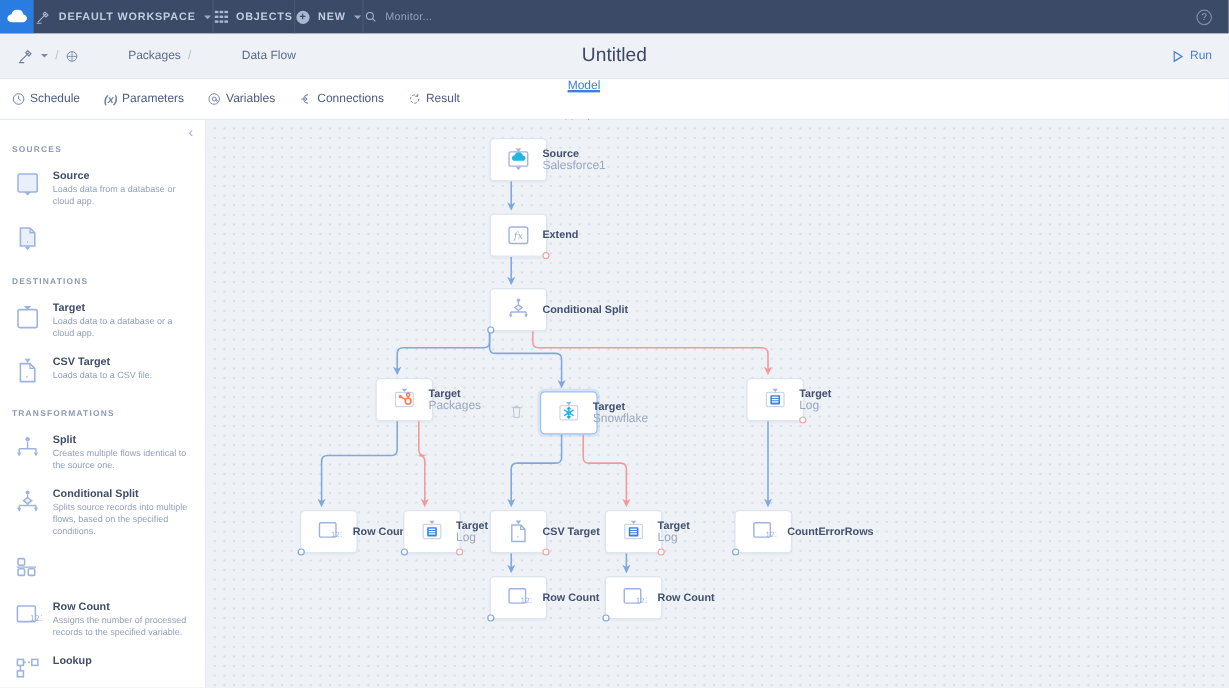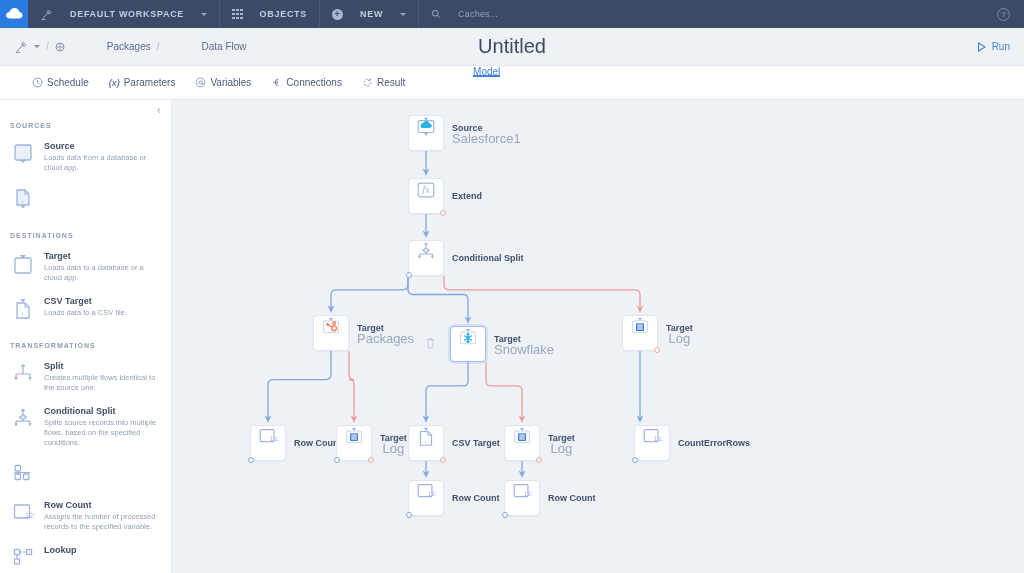--- a/index.html
+++ b/index.html
@@ -12,21 +12,21 @@
 
   
   #topnav {
     height: 28px; background: #3b4a66; display: flex; align-items: stretch;
     color: #c3cde0; font-size: 9px;
   }
   .tn-logo {
     width: 28px; background: #2a7ce0; display: flex; align-items: center; justify-content: center;
   }
   .tn-item {
-    display: flex; align-items: center; gap: 17px; padding: 0 12px;
+    display: flex; align-items: center; gap: 7px; padding: 0 1px;
     border-right: 1px solid #4a5874; letter-spacing: .6px; white-space: nowrap;
   }
   .tn-item.noborder { border-right: none; }
   .tn-label { font-size: 9px; font-weight: 600; letter-spacing: .7px; }
   .tn-label.reg { font-weight: 400; letter-spacing: .2px; color: #93a1bd; }
   .tn-right { margin-left: auto; display: flex; align-items: center; padding-right: 14px; }
   .help-circle {
     width: 13px; height: 13px; border-radius: 50%; border: 1px solid #7d8cab;
     display: flex; align-items: center; justify-content: center;
     font-size: 8px; color: #9aa8c4;
@@ -45,21 +45,21 @@
     height: 38px; background: #eef1f6; display: flex; align-items: center;
     border-bottom: 1px solid #e2e7ef; position: relative;
   }
   .cb-left { display: flex; align-items: center; gap: 6px; padding-left: 14px; font-size: 10px; color: #5b6b8c; }
   .cb-sep { color: #b6c0d4; }
   .cb-link { color: #5b6b8c; padding-left: 36px; }
   .cb-caret { width: 0; height: 0; border-left: 3px solid transparent; border-right: 3px solid transparent;
               border-top: 3.5px solid #7f8ca8; }
   .cb-title {
     position: absolute; left: 0; right: 0; text-align: center;
-    font-size: 20px; color: #3d4a63; font-weight: 400; pointer-events: none;
+    font-size: 16px; color: #3d4a63; font-weight: 400; pointer-events: none;
   }
   .cb-run {
     margin-left: auto; padding-right: 14px; display: flex; align-items: center; gap: 5px;
     font-size: 10px; color: #4a7fd4;
   }
   .play-out {
     width: 9px; height: 10px; position: relative;
   }
   .play-out:before {
     content: ""; position: absolute; left: 0; top: 0;
@@ -72,21 +72,21 @@
 
   
   #toolbar {
     height: 34px; background: #fff; display: flex; align-items: center;
     border-bottom: 1px solid #e4e9f0; position: relative;
   }
   .tb-item {
     display: flex; align-items: center; gap: 4px; font-size: 10px; color: #4c5c7d;
     padding: 0 10px; white-space: nowrap;
   }
-  .tb-item:first-child { padding-left: 32px; }
+  .tb-item:first-child { padding-left: 10px; }
   .tb-ico { color: #6b82ac; font-size: 10px; display:flex; align-items:center; }
   .tabs { position: absolute; left: 470px; display: flex; align-items: center; gap: 22px; height: 34px; flex-direction: column; }
   .tab { font-size: 10px; color: #7b8aa6; height: 34px; display: flex; align-items: center; position: relative; }
   .tab.active { color: #3f7ede; }
   .tab.active:after {
     content: ""; position: absolute; bottom: 0; left: 0; right: 0; height: 2px; background: #3f7ede;
   }
 
   
   #body { display: flex; height: calc(573px - 28px - 38px - 34px); }
@@ -120,30 +120,30 @@
     background-color: #eef1f6;
     background-image: radial-gradient(#d6deea 0.7px, transparent 0.7px);
     background-size: 8px 8px;
     background-position: 3px 3px;
   }
   #canvas-inner { position: absolute; inset: 0; }
   svg.wires { position: absolute; left: 0; top: 0; width: 100%; height: 100%; pointer-events: none; }
 
   .node { position: absolute; }
   .nbox {
-    width: 36px; height: 36px; background: #fff; border: 1px solid #dfe5ee; border-radius: 4px;
-    display: flex; align-items: flex-start; justify-content: center; position: relative;
+    width: 48px; height: 36px; background: #fff; border: 1px solid #dfe5ee; border-radius: 4px;
+    display: flex; align-items: center; justify-content: center; position: relative;
     box-shadow: 0 1px 1px rgba(90,110,150,.05);
   }
   .nbox.sel { border-color: #9cc0ef; box-shadow: 0 0 0 2px rgba(110,160,230,.18); }
   .nlabels {
     position: absolute; left: 44px; top: 50%; transform: translateY(-50%); white-space: nowrap;
   }
   .nname { font-size: 9px; font-weight: 700; color: #41506c; line-height: 11px; }
-  .nsub { font-size: 13px; color: #9aa7bd; line-height: 10px; text-align: center; }
+  .nsub { font-size: 10px; color: #9aa7bd; line-height: 10px; }
   .port {
     position: absolute; width: 6px; height: 6px; border-radius: 50%;
     background: #fff; border: 1px solid #7fa8e0;
   }
   .port.err { border-color: #f0a3a3; }
   .port.bl { left: -3px; bottom: -3px; }
   .port.br { right: -3px; bottom: -3px; }
   .trash {
     position: absolute; left: -26px; top: 10px; font-size: 11px; color: #b9c3d4;
   }
@@ -187,21 +187,21 @@
     <span class="plus-circle">+</span>
     <span class="tn-label">NEW</span>
     <span class="caret"></span>
   </div>
 
   <div class="tn-item noborder">
     <svg width="10" height="10" viewBox="0 0 16 16">
       <circle cx="6.8" cy="6.8" r="4.6" stroke="#aab7d0" stroke-width="1.4" fill="none"></circle>
       <path d="M10.3 10.3L14 14" stroke="#aab7d0" stroke-width="1.4"></path>
     </svg>
-    <span class="tn-label reg">Caches...</span>
+    <span class="tn-label reg">Monitor...</span>
   </div>
 
   <div class="tn-right">
     <span class="help-circle">?</span>
   </div>
 </div>
 
 <div id="crumbbar">
   <div class="cb-left">
     <svg width="14" height="14" viewBox="0 0 16 16">
@@ -583,21 +583,21 @@
                   <rect x="9" y="13.5" width="6" height="1.2" fill="#fff"></rect>
                   <path d="M9.5 2.2h5L12 5.2z" fill="#9db4de"></path>
                 </svg></span>
               <span class="port br err"></span>
             </div>
             <div class="nlabels">
               <div class="nname">Target</div>
               <div class="nsub">Log</div>
             </div>
           </div>
-          <div class="node" style="left: 462px; top: 325px;">
+          <div class="node" style="left: 440px; top: 325px;">
             <div class="nbox">
               <span class="glyph"><svg width="22" height="22" viewBox="0 0 24 24">
                   <rect x="3.5" y="4" width="15" height="13" rx="1.2" fill="#fff" stroke="#9db4de" stroke-width="1.3"></rect>
                   <text x="14" y="16.5" font-size="6.5" fill="#9db4de" font-family="DejaVu Sans">123</text>
                 </svg></span>
               <span class="port bl"></span>
             </div>
             <div class="nlabels">
               <div class="nname">CountErrorRows</div>
             </div>

